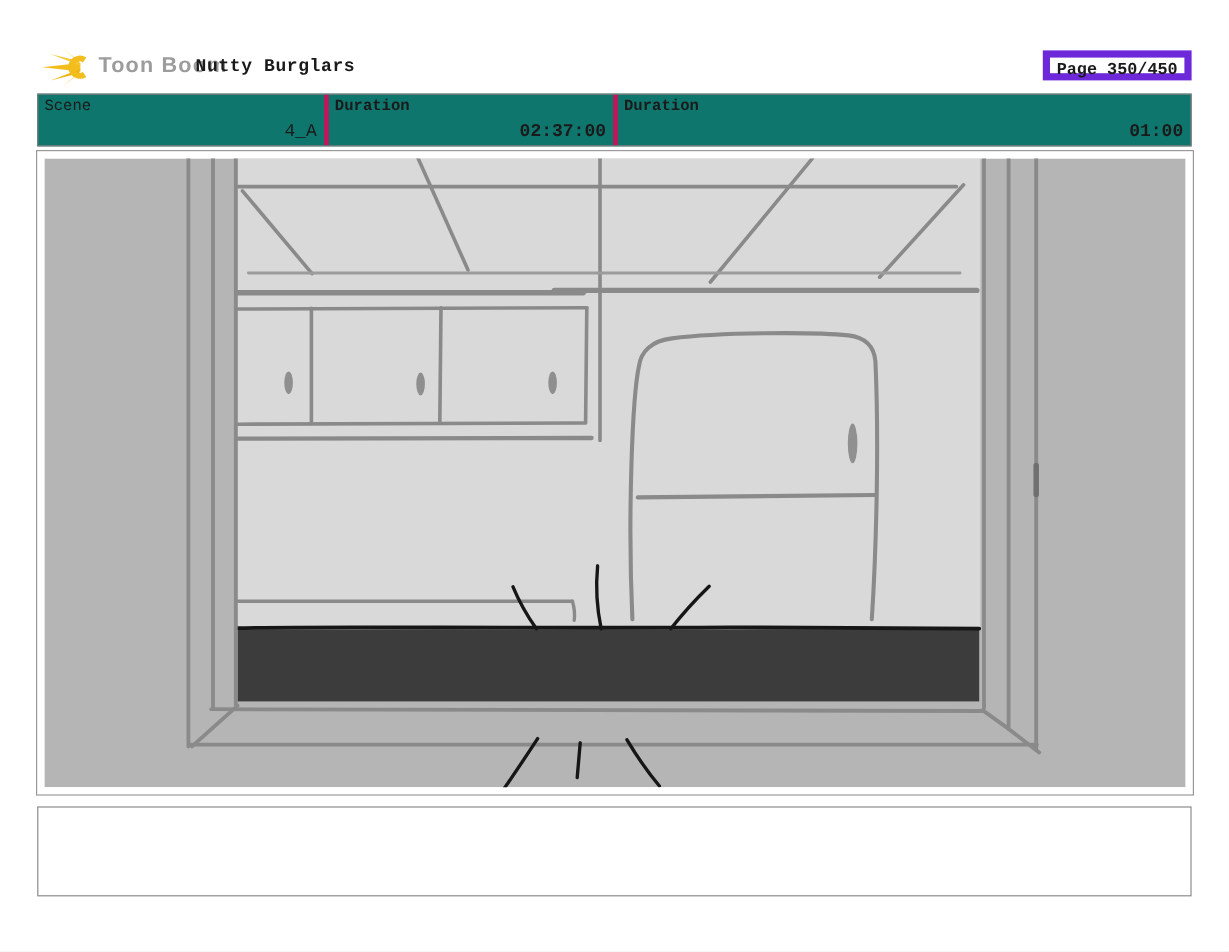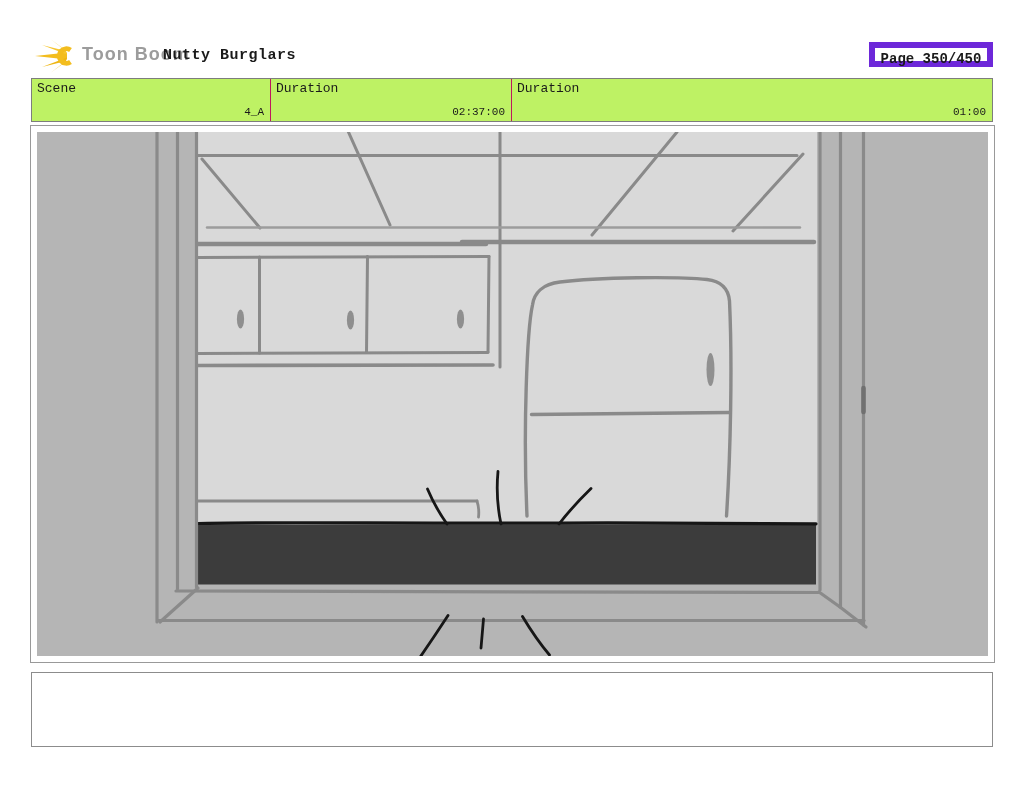--- a/index.html
+++ b/index.html
@@ -14,27 +14,27 @@
     font-weight:bold;font-size:18px;color:#9c9c9c;letter-spacing:1px;
   }
   .board-title{position:absolute;left:163px;top:47px;font-weight:bold;font-size:15px;letter-spacing:0.5px;font-family:Liberation Mono, monospace;}
   .page-badge{
     position:absolute;left:869px;top:42px;width:124px;height:25px;box-sizing:border-box;
     border:6px solid #6d28d9;text-align:center;line-height:23px;font-weight:bold;font-size:14px;
   }
   
   .info-table{
     position:absolute;left:31px;top:78px;width:962px;height:44px;box-sizing:border-box;
-    border:1px solid #7d7d7d;display:flex;background:#bef264;
+    border:1px solid #7d7d7d;display:flex;background:#0f766e;
   }
   .cell{position:relative;box-sizing:border-box;height:100%;}
-  .cell + .cell{border-left:1px solid #be185d;}
+  .cell + .cell{border-left:4px solid #be185d;font-weight:bold;}
   .c1{width:238px;}.c2{width:241px;}.c3{width:239px;}.c4{flex:1;}
   .cell .lbl{position:absolute;top:2px;left:5px;font-size:13px;}
-  .cell .val{position:absolute;bottom:3px;right:6px;font-size:11px;}
+  .cell .val{position:absolute;bottom:3px;right:6px;font-size:15px;}
   
   .panel{
     position:absolute;left:30px;top:125px;width:965px;height:538px;box-sizing:border-box;
     border:1px solid #999999;background:#ffffff;padding:6px;
   }
   .panel svg{display:block;width:100%;height:100%;}
   .sketch{stroke:#8a8a8a;fill:none;stroke-linecap:round;}
   .ink{stroke:#161616;fill:none;stroke-linecap:round;}
   
   .caption-box{

